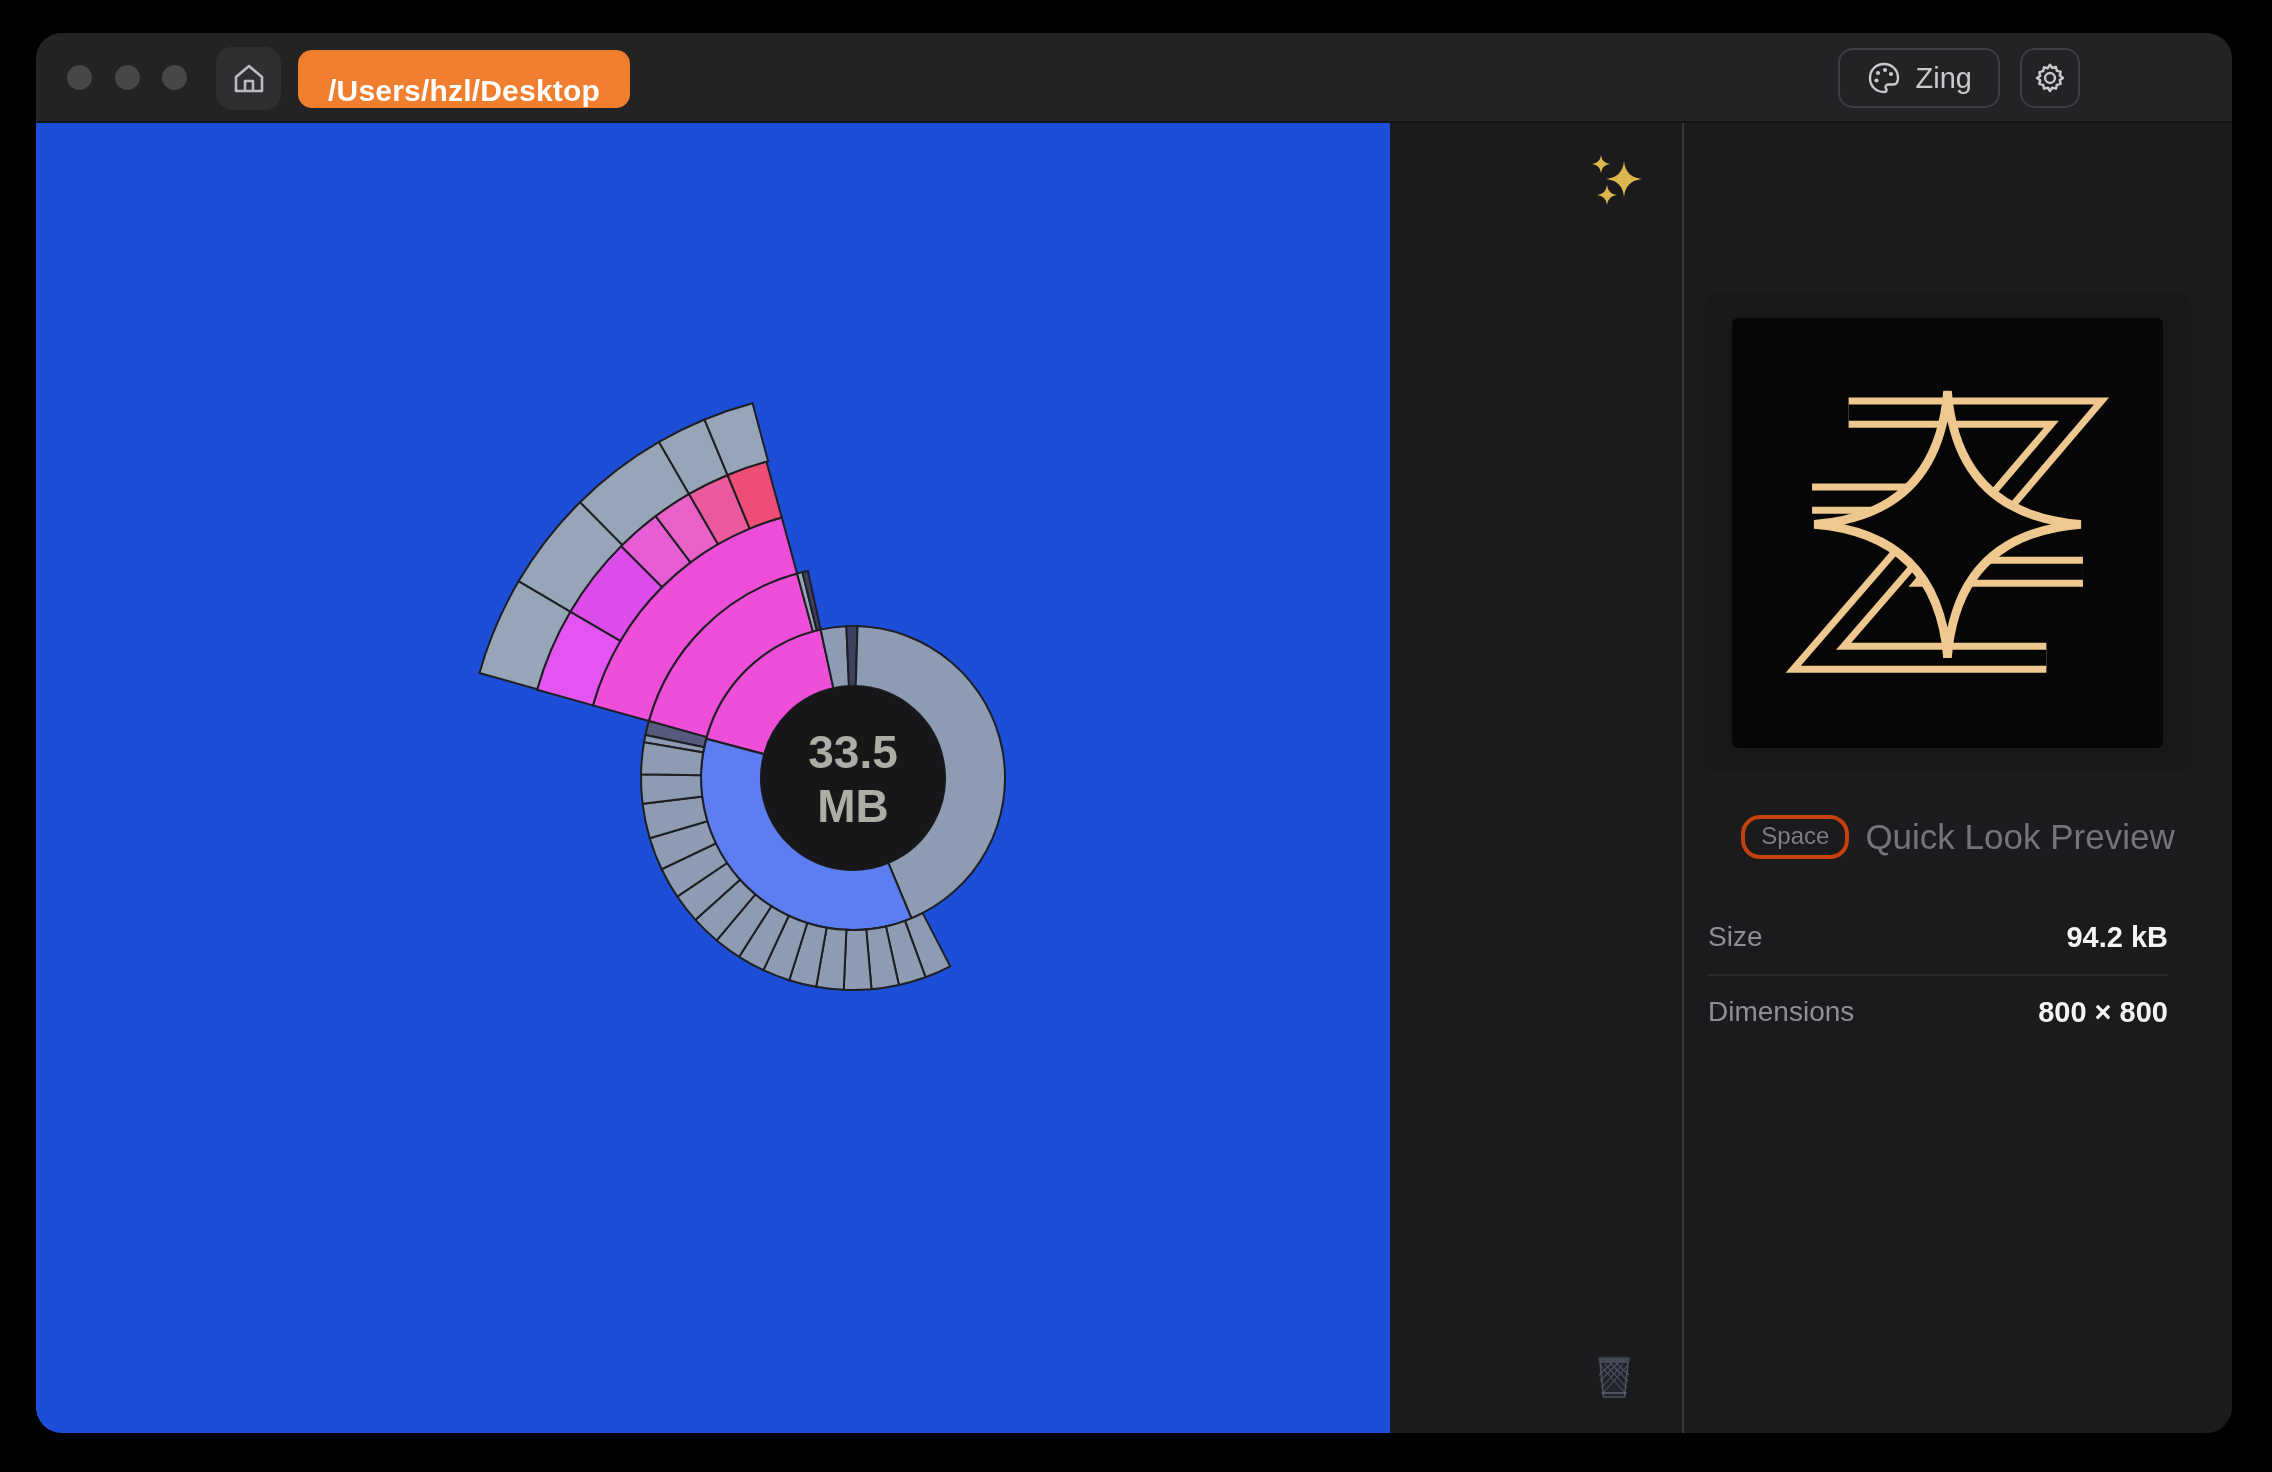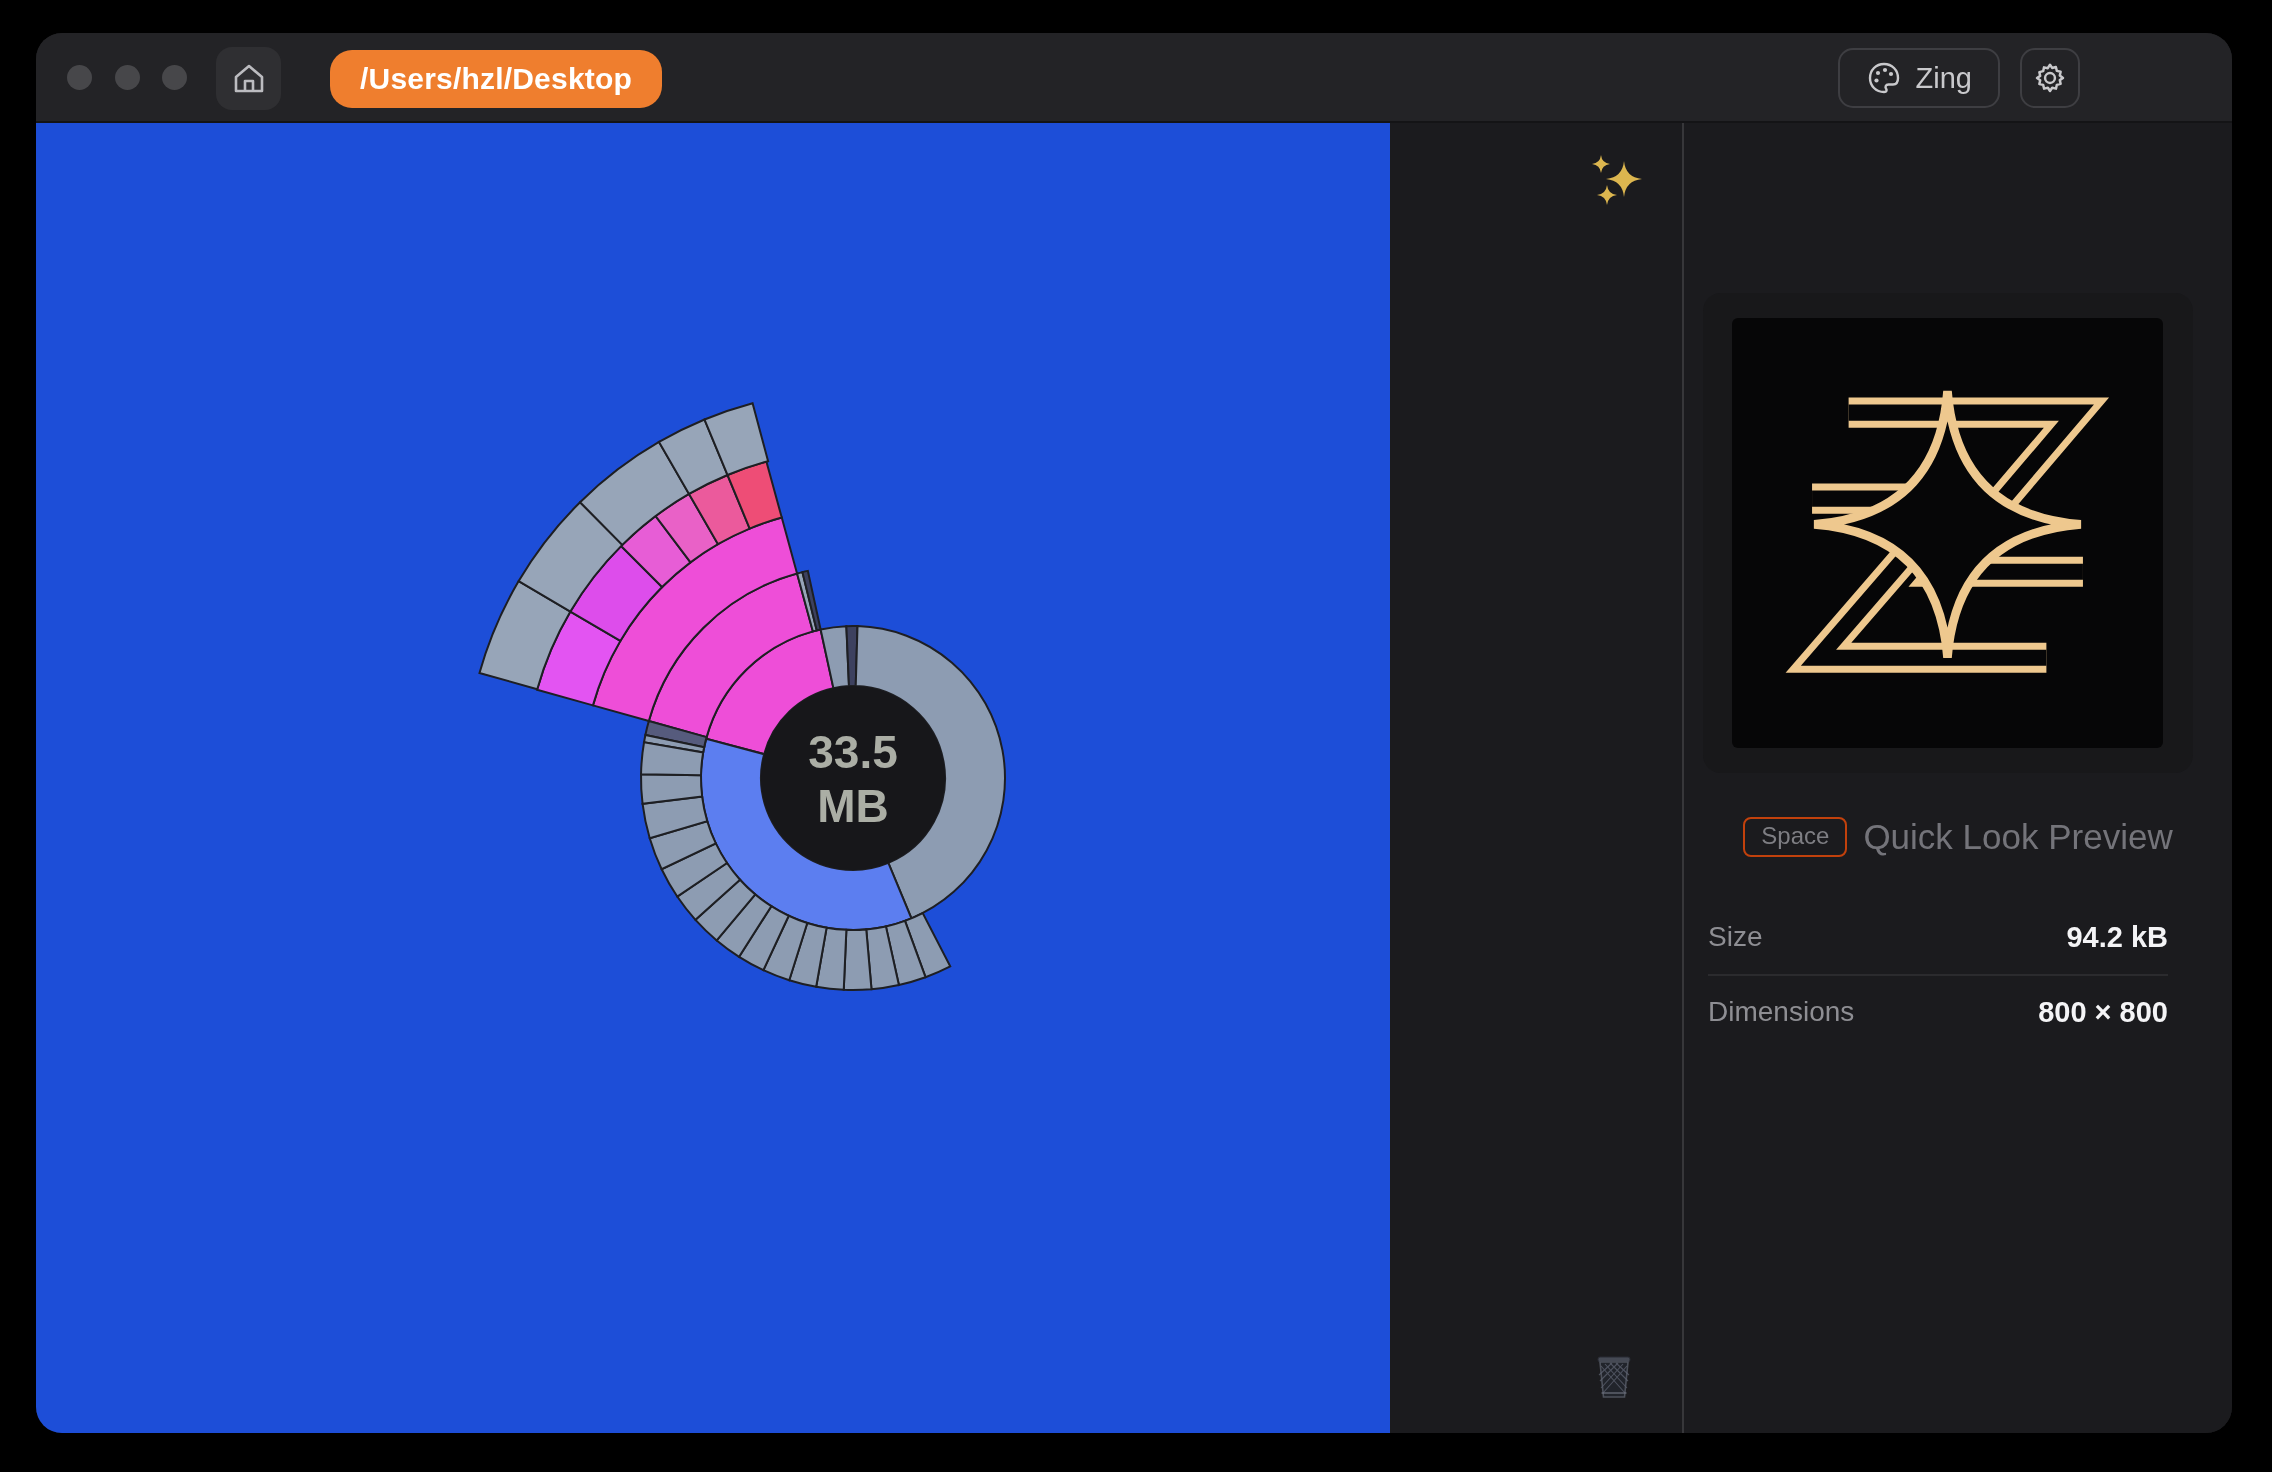--- a/index.html
+++ b/index.html
@@ -10,22 +10,22 @@
   
   .titlebar { position:absolute; left:0; top:0; width:100%; height:90px;
               background:#232326; border-bottom:2px solid #141416; }
   .traffic { position:absolute; top:32px; width:25px; height:25px; border-radius:50%;
              background:#47474a; }
   .t1{left:31px} .t2{left:79px} .t3{left:126px}
   .home-btn { position:absolute; left:180px; top:14px; width:65px; height:63px;
               background:#2f2f32; border-radius:16px; display:flex; align-items:center;
               justify-content:center; cursor:pointer; }
   .path-badge { position:absolute; left:262px; top:17px; height:58px; padding:0 30px;
-                background:#ef7e2e; border-radius:22px; display:flex; align-items:center;
-                color:#fff; font-size:30px; font-weight:600; letter-spacing:0.2px;margin-left:32px; }
+                background:#ef7e2e; border-radius:14px; display:flex; align-items:flex-end;
+                color:#fff; font-size:30px; font-weight:600; letter-spacing:0.2px; }
   .zing-btn { position:absolute; right:232px; top:15px; height:60px; padding:16px 26px;
               border:2px solid #3e3e42; border-radius:15px; display:flex; gap:14px;
               align-items:center; color:#c9c9cc; font-size:29px; cursor:pointer; }
   .gear-btn { position:absolute; right:152px; top:15px; width:60px; height:60px;
               border:2px solid #3e3e42; border-radius:15px; display:flex;
               align-items:center; justify-content:center; cursor:pointer; }
   
   .canvas { position:absolute; left:0; top:90px; width:1354px; height:1310px;
             background:#1d4ed8; }
   .v-divider { position:absolute; left:1646px; top:90px; width:2px; height:1310px;
@@ -44,21 +44,21 @@
   .file-dot { position:absolute; left:70px; top:49px; width:29px; height:29px;
               border-radius:50%; background:#91a1b6; }
   .file-name { position:absolute; left:113px; top:44px; color:#f4f4f6; font-size:34px;
                font-weight:700; letter-spacing:0.2px; }
   .preview-card { position:absolute; left:19px; top:170px; width:490px; height:480px;
                   background:#18181a; border-radius:18px; }
   .preview-img { position:absolute; left:29px; top:25px; width:431px; height:430px;
                  background:#060607; border-radius:6px; overflow:hidden; }
   .quicklook { position:absolute; left:0; top:694px; width:100%; height:40px;
                display:flex; align-items:center; justify-content:center; gap:16px; }
-  .key-badge { border:2px solid #c2410c; border-radius:8px; padding:3px 16px 5px;
+  .key-badge { border:4px solid #c2410c; border-radius:19px; padding:3px 16px 5px;
                color:#7e7e83; font-size:24px; }
   .ql-text { color:#74747a; font-size:35px; }
   .info-rows { position:absolute; left:24px; top:777px; width:460px; }
   .info-row { height:74px; display:flex; align-items:center; justify-content:space-between; }
   .info-row + .info-row { border-top:2px solid #2b2b2e; }
   .info-label { color:#8e8e93; font-size:28px; }
   .info-value { color:#f4f4f6; font-size:29px; font-weight:600; }
 </style>
 </head>
 <body>

